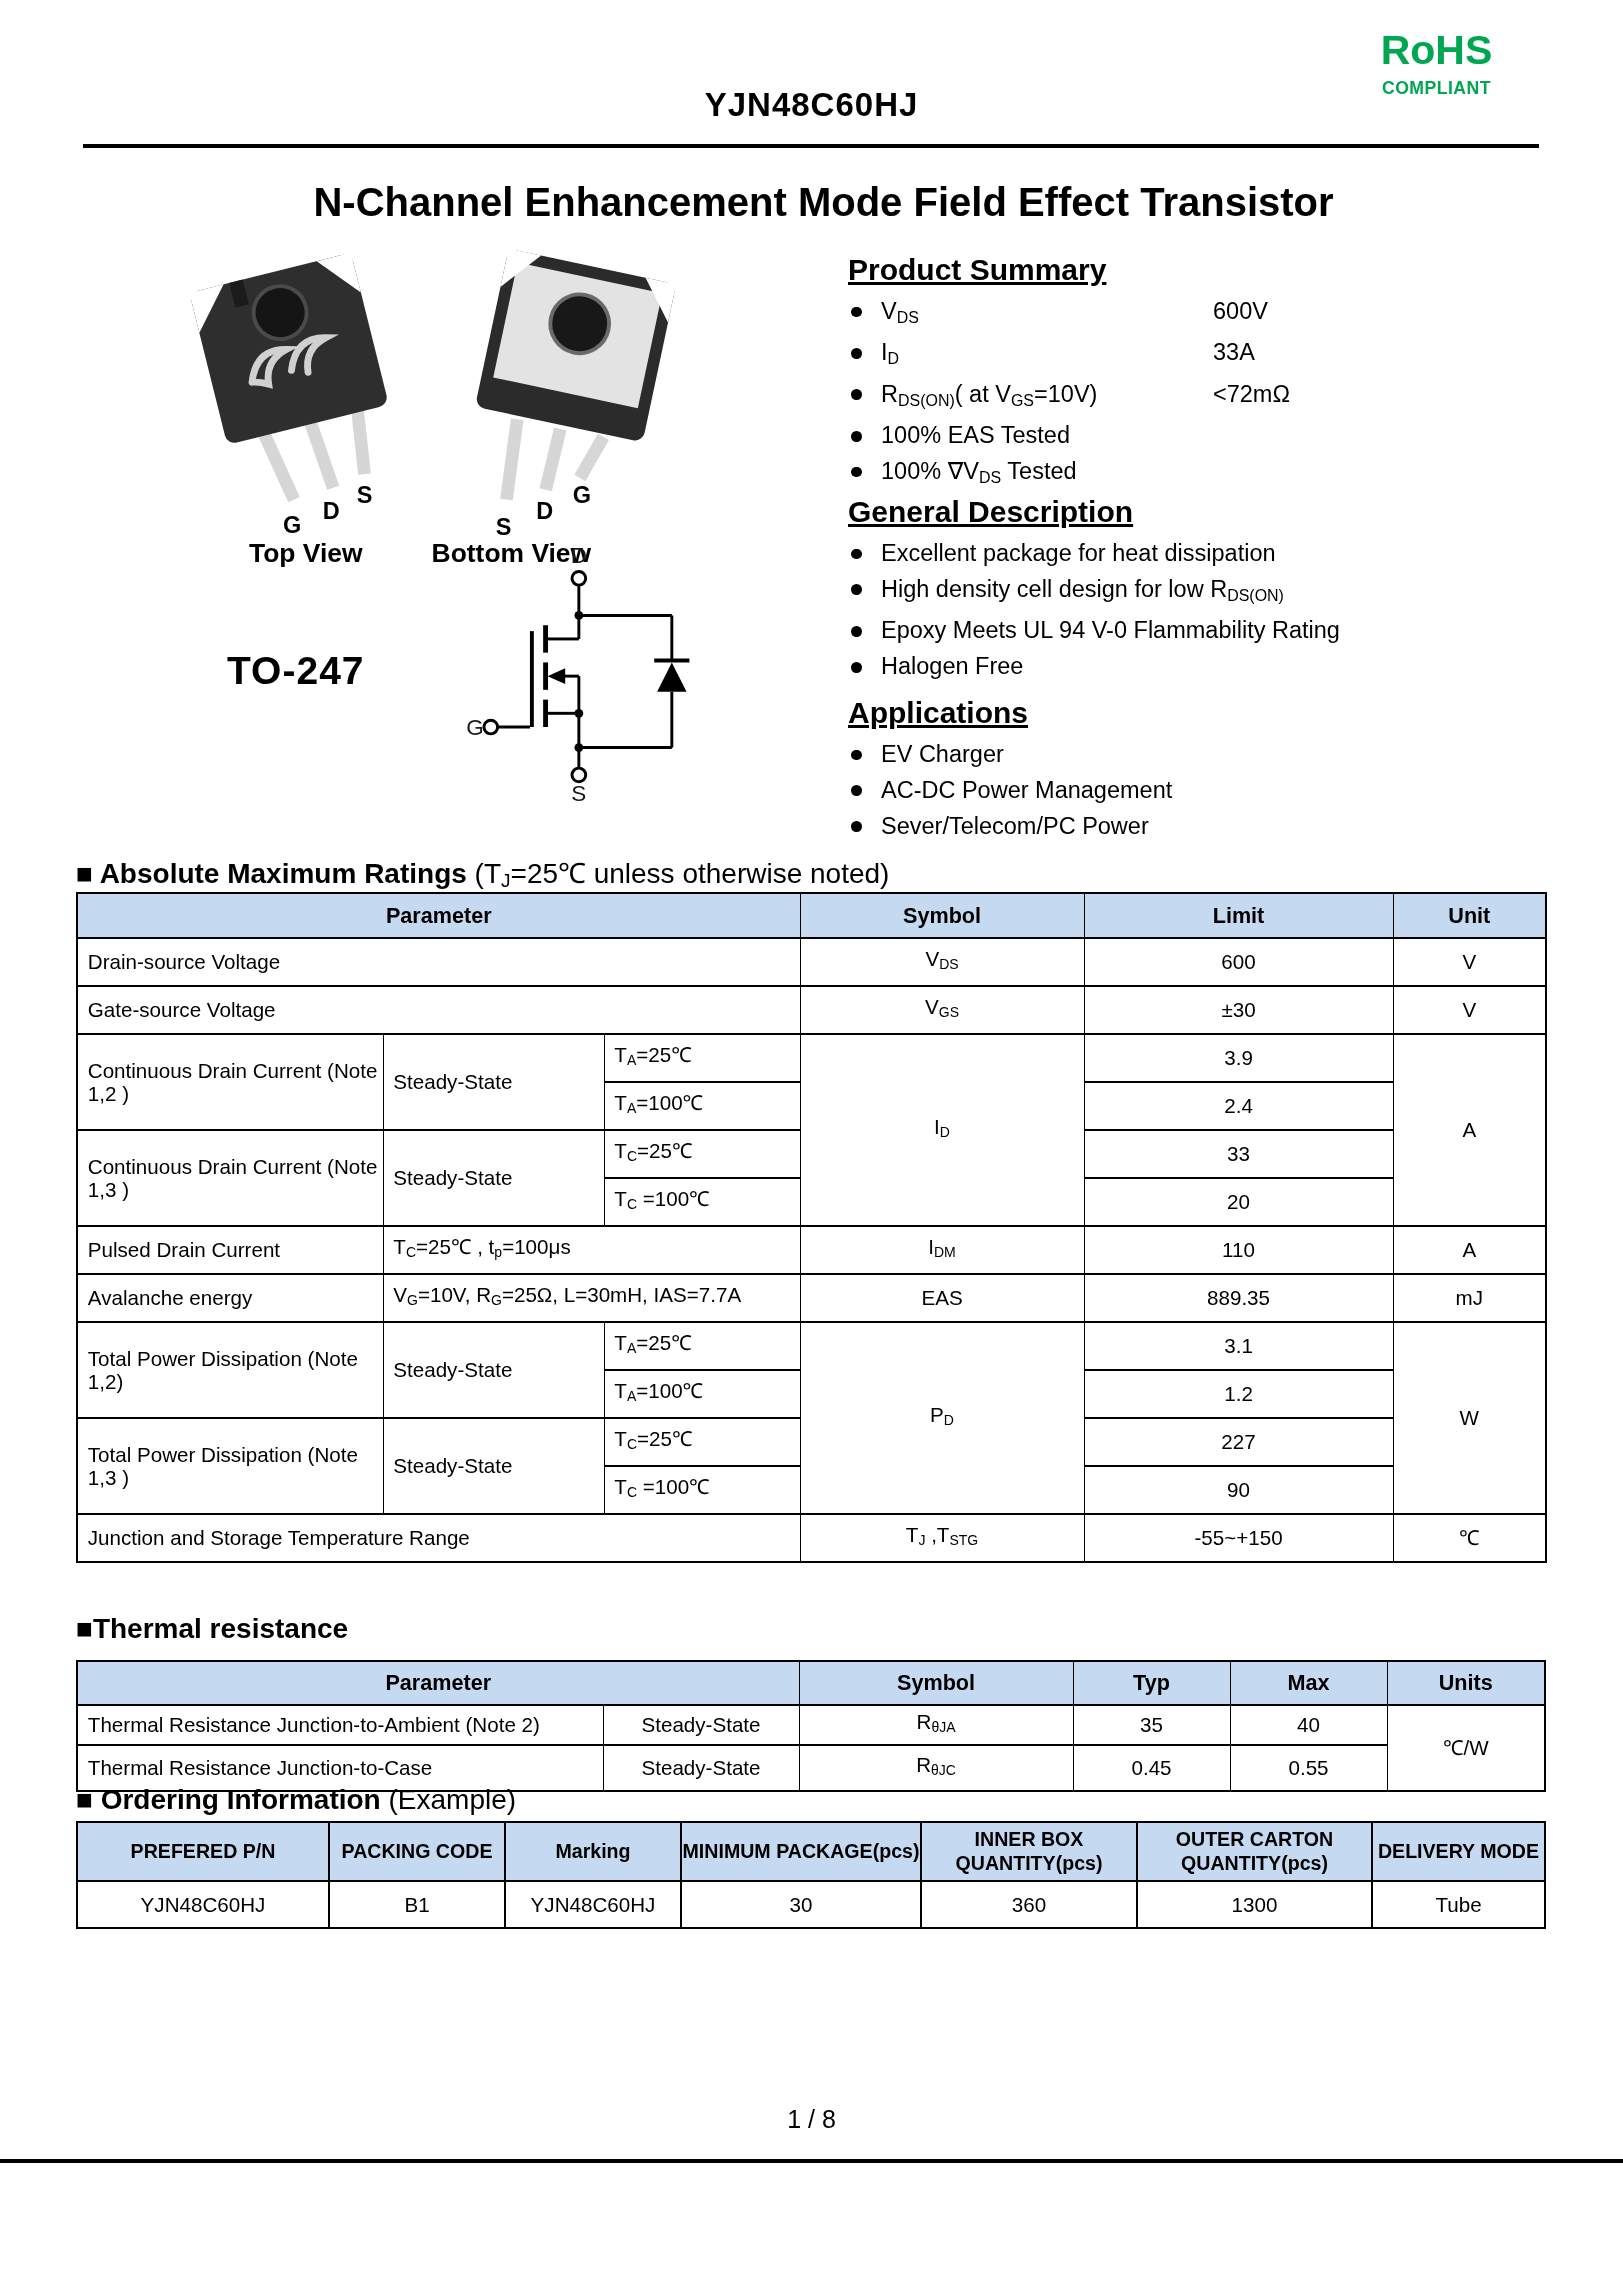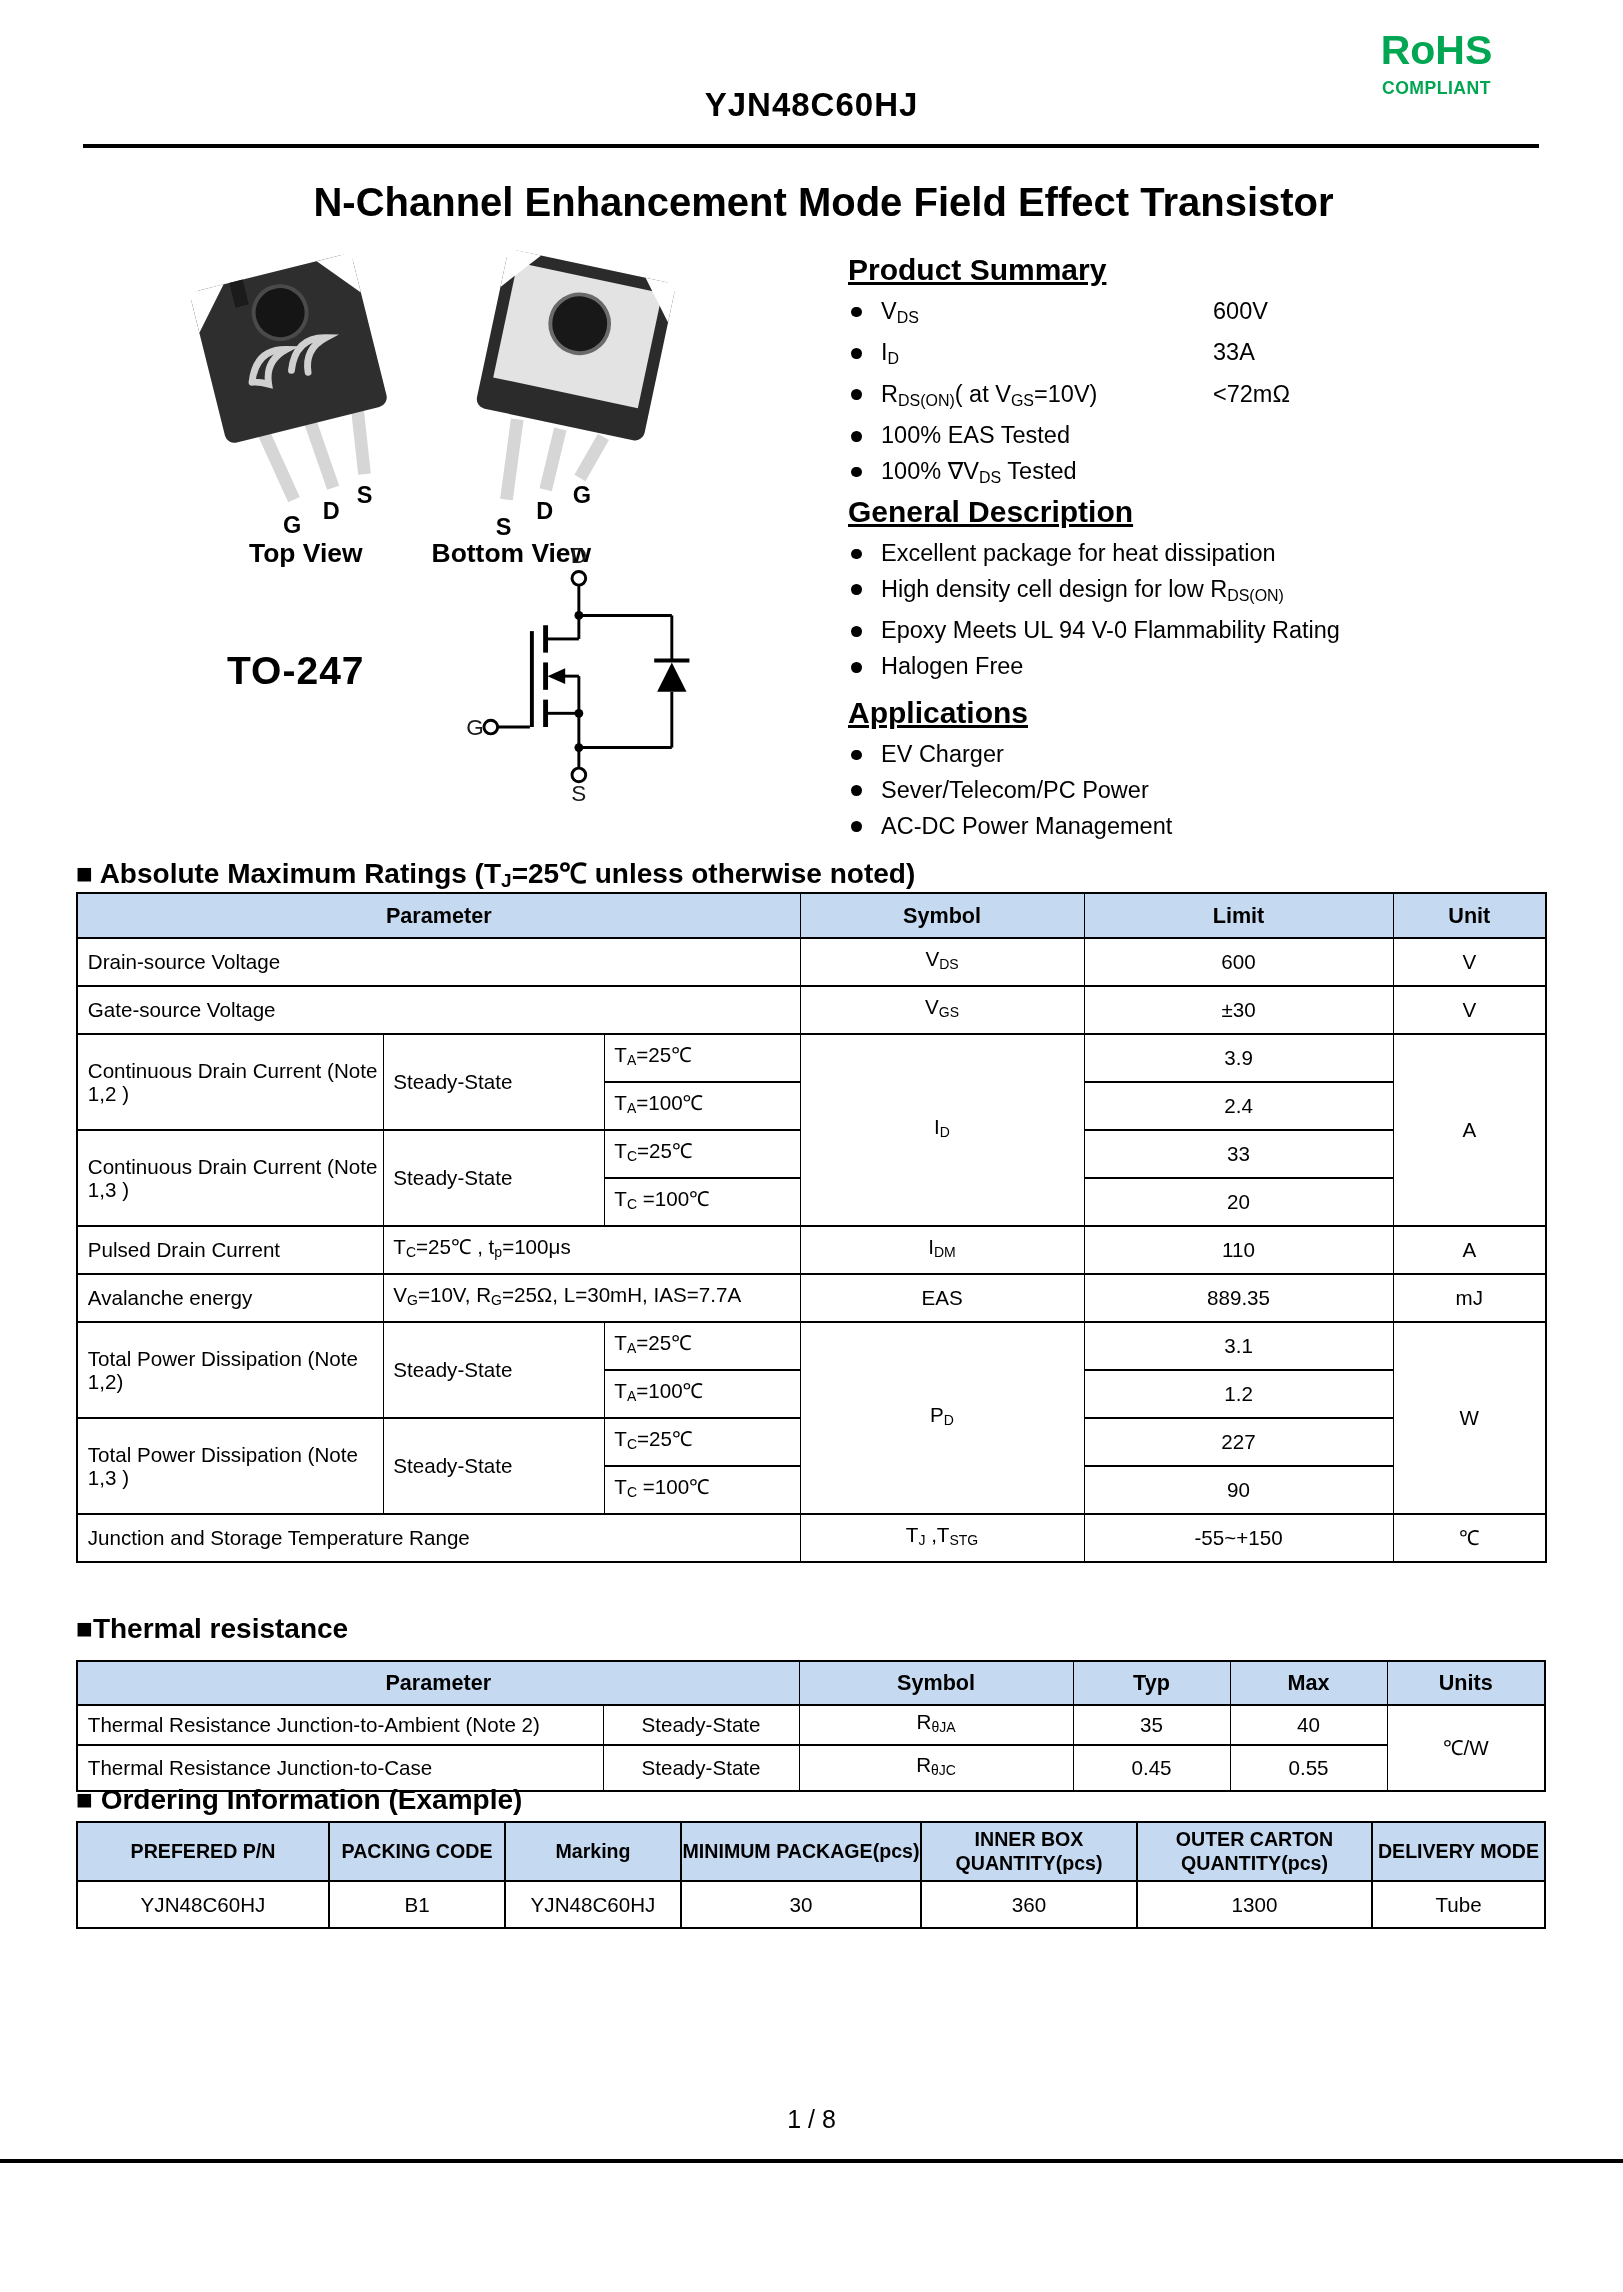--- a/index.html
+++ b/index.html
@@ -30,21 +30,21 @@
   
   .rcol{position:absolute;left:848px;width:588px;}
   .rh{font-size:30px;font-weight:bold;margin-bottom:9.8px;text-decoration:underline;}
   .b-row{position:relative;margin:6.9px 0;font-size:23.5px;line-height:29px;padding-left:33px;}
   .dot{position:absolute;left:2.9px;top:9.8px;width:10.8px;height:10.8px;border-radius:50%;background:#000;}
   .b-val{position:absolute;left:365px;top:0;}
 
   
   .sec-h{position:absolute;left:76px;font-size:28px;}
   .sec-h .bold{font-weight:bold;}
-  .sec-h .norm{font-weight:bold;}
+  .sec-h .norm{font-weight:normal;}
 
   
   table.t{position:absolute;left:76px;border-collapse:collapse;table-layout:fixed;
     border:2.9px solid #000;}
   table.t th, table.t td{border:1px solid #000;border-top:2px solid #000;
     font-size:20.6px;text-align:center;vertical-align:middle;padding:0;line-height:23.5px;}
   table.t th{background:var(--thead-bg,#C5D9F1);font-weight:bold;font-size:21.6px;}
   table.t tr.g td{border-top-width:2.9px;}
   table.t .pl{text-align:left;padding-left:9.8px;}
   table.ord th, table.ord td{border:2px solid #000;}
@@ -205,25 +205,25 @@
   </div>
 
   <div class="rcol" style="top:696px">
     <div class="rh">Applications</div>
     <div class="b-row">
       <span class="dot"></span>
       <span><span>EV Charger</span></span>
     </div>
     <div class="b-row">
       <span class="dot"></span>
+      <span><span>AC-DC Power Management</span></span>
+    </div>
+    <div class="b-row">
+      <span class="dot"></span>
       <span><span>Sever/Telecom/PC Power</span></span>
-    </div>
-    <div class="b-row">
-      <span class="dot"></span>
-      <span><span>AC-DC Power Management</span></span>
     </div>
   </div>
 
   <div class="sec-h" style="top:853px">
     <span class="bold">■ Absolute Maximum Ratings</span><span class="norm"><span> (T</span><span class="seg-sub">J</span><span>=25℃ unless otherwise noted)</span></span>
   </div>
 
   <table class="t amr" style="top:892px;width:1468px">
     <colgroup>
         <col style="width:306px">

